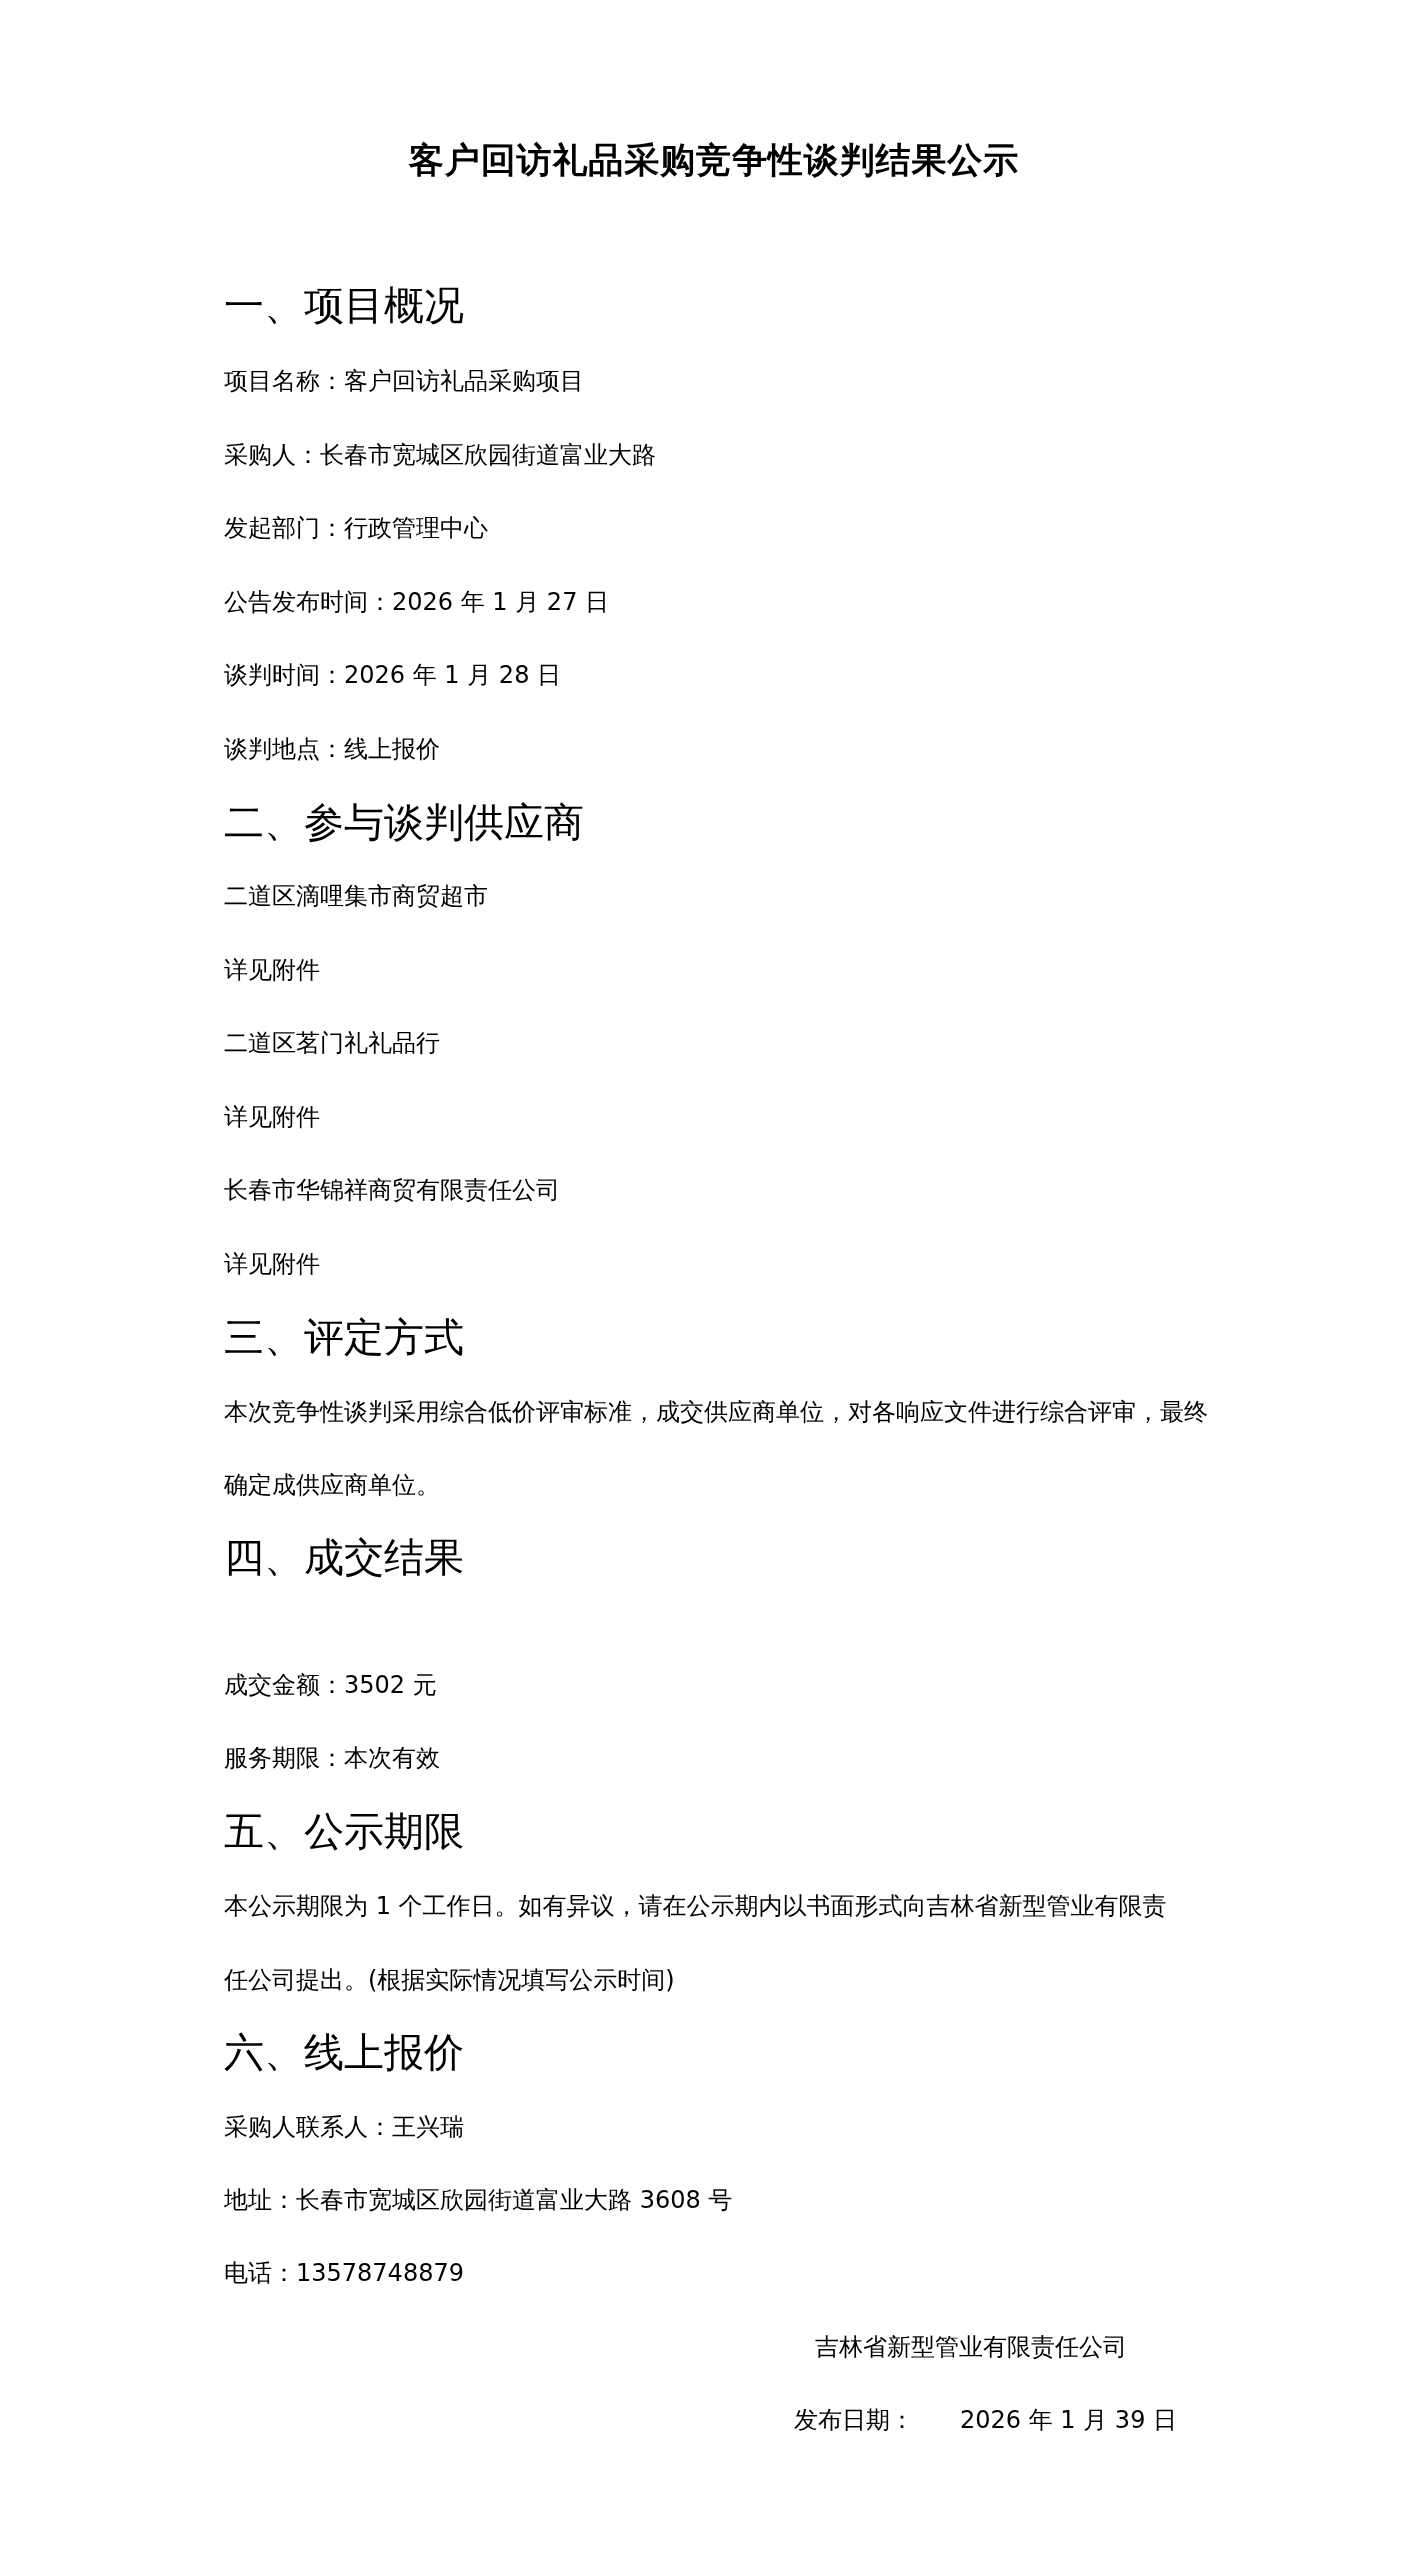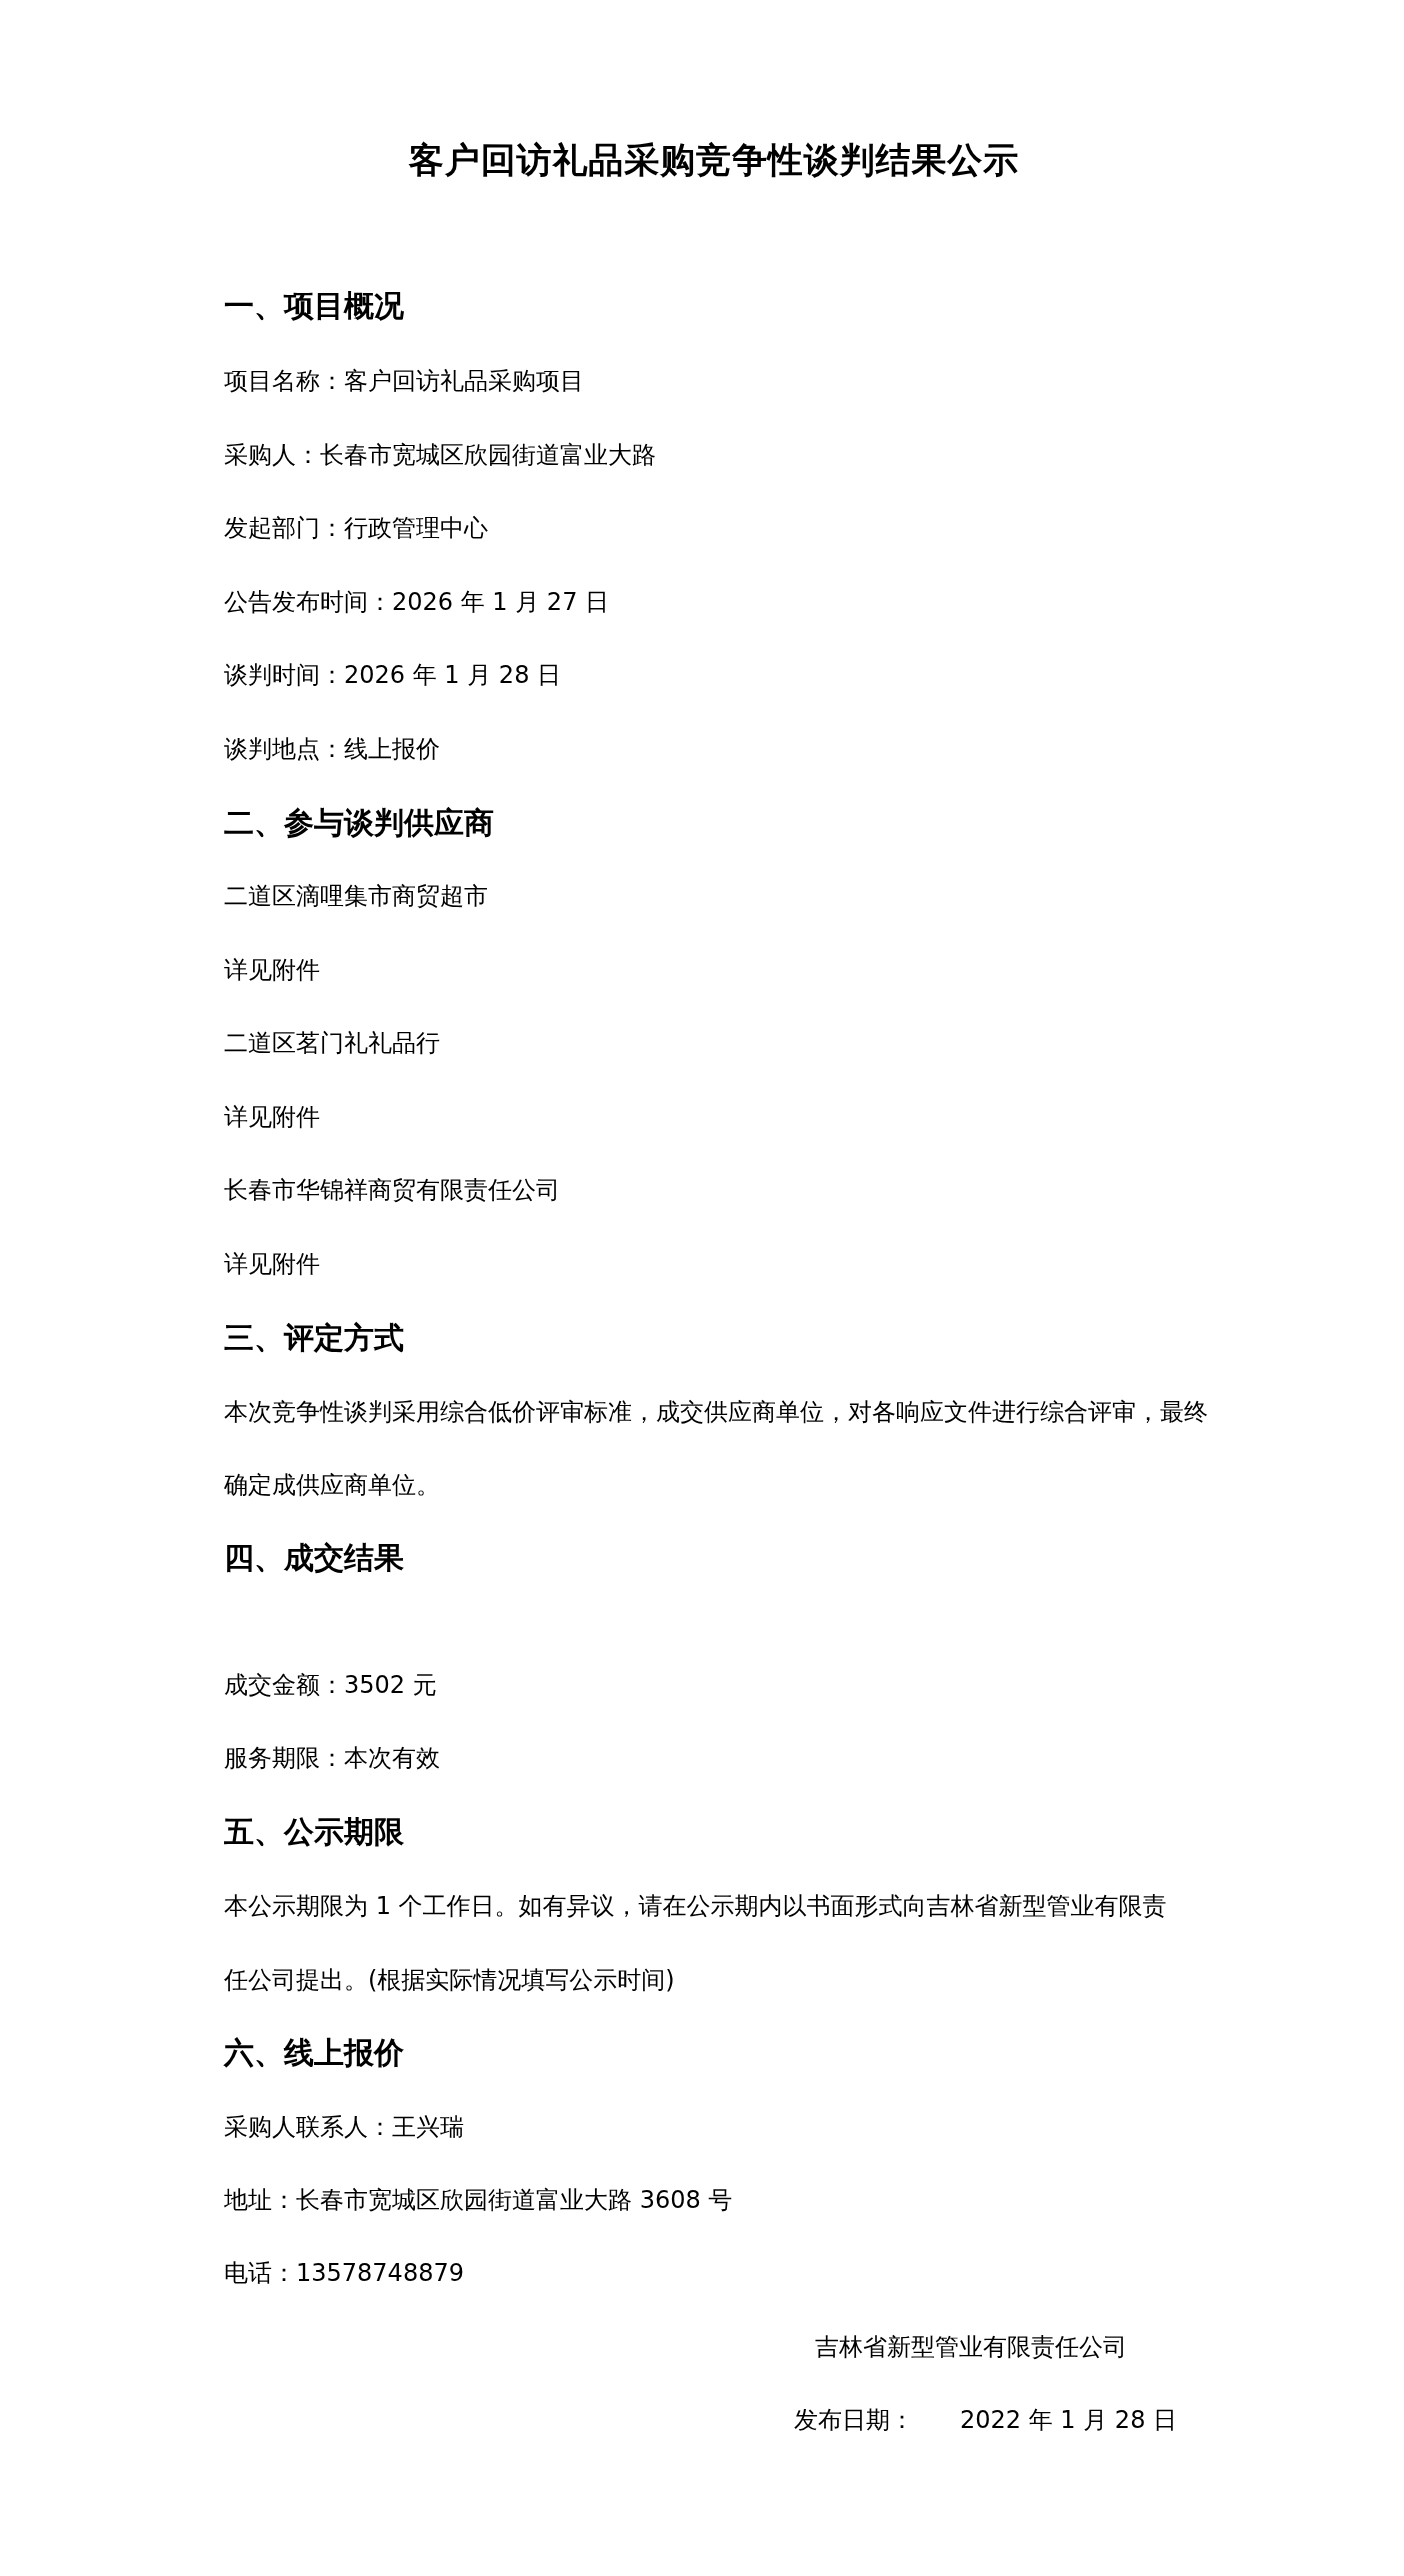--- a/index.html
+++ b/index.html
@@ -11,21 +11,21 @@
     color: #000000;
     overflow: hidden;
   }
   .page { position: absolute; left: 12px; top: 0; width: 1404px; height: 2300px; }
   .title {
     position: absolute; left: 0; width: 1404px; top: 135px;
     text-align: center; font-size: 35px; font-weight: bold; line-height: 50px;
     letter-spacing: 0.9px;
   }
   .h {
-    position: absolute; left: 212px; font-size: 30px; font-weight: bold; line-height: 41px;
+    position: absolute; left: 212px; font-size: 40px; font-weight: normal; line-height: 41px;
   }
   .p {
     position: absolute; left: 212px; font-size: 24px; line-height: 32px; white-space: nowrap;
   }
   .sig {
     position: absolute; font-size: 24px; line-height: 32px; white-space: nowrap;
   }
   .gap { display: inline-block; width: 46px; }
 </style>
 </head>
@@ -63,17 +63,17 @@
   <div class="p" style="top:1890px">本公示期限为 1 个工作日。如有异议，请在公示期内以书面形式向吉林省新型管业有限责</div>
   <div class="p" style="top:1964px">任公司提出。(根据实际情况填写公示时间)</div>
 
   <div class="h" style="top:2032px">六、线上报价</div>
   <div class="p" style="top:2111px">采购人联系人：王兴瑞</div>
   <div class="p" style="top:2184px">地址：长春市宽城区欣园街道富业大路 3608 号</div>
   <div class="p" style="top:2257px">电话：13578748879</div>
 
   <div class="sig" style="left:803px; top:2331px">吉林省新型管业有限责任公司</div>
   <div class="sig" style="left:782px; top:2404px">
-    <span>发布日期：</span><span class="gap"></span><span>2022 年 1 月 28 日</span>
+    <span>发布日期：</span><span class="gap"></span><span>2026 年 1 月 39 日</span>
   </div>
 
 </div>
 
 
 </body></html>

